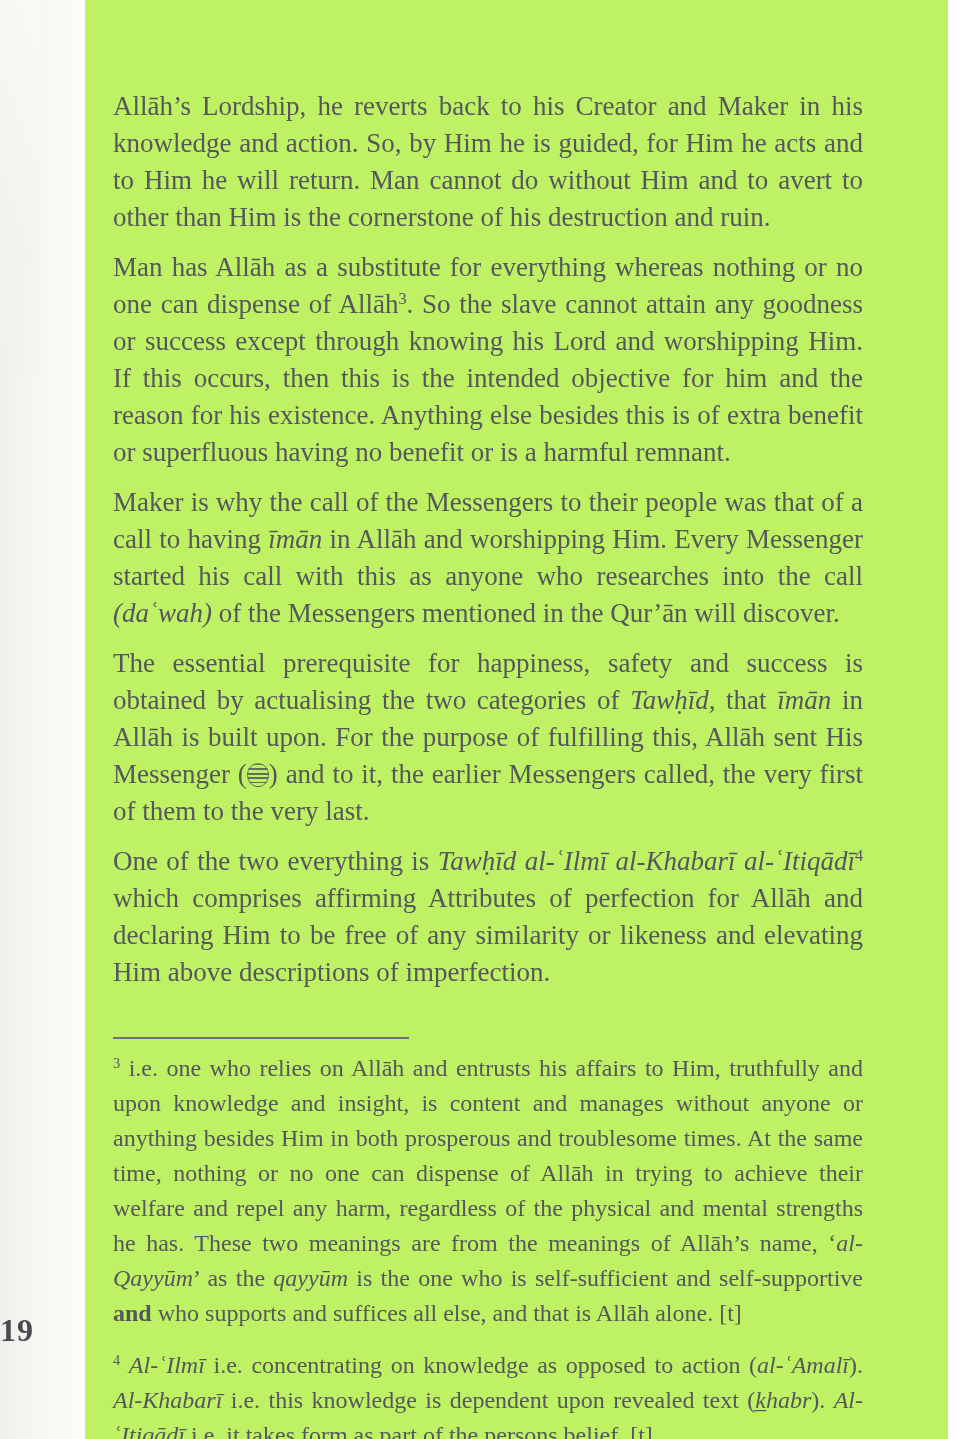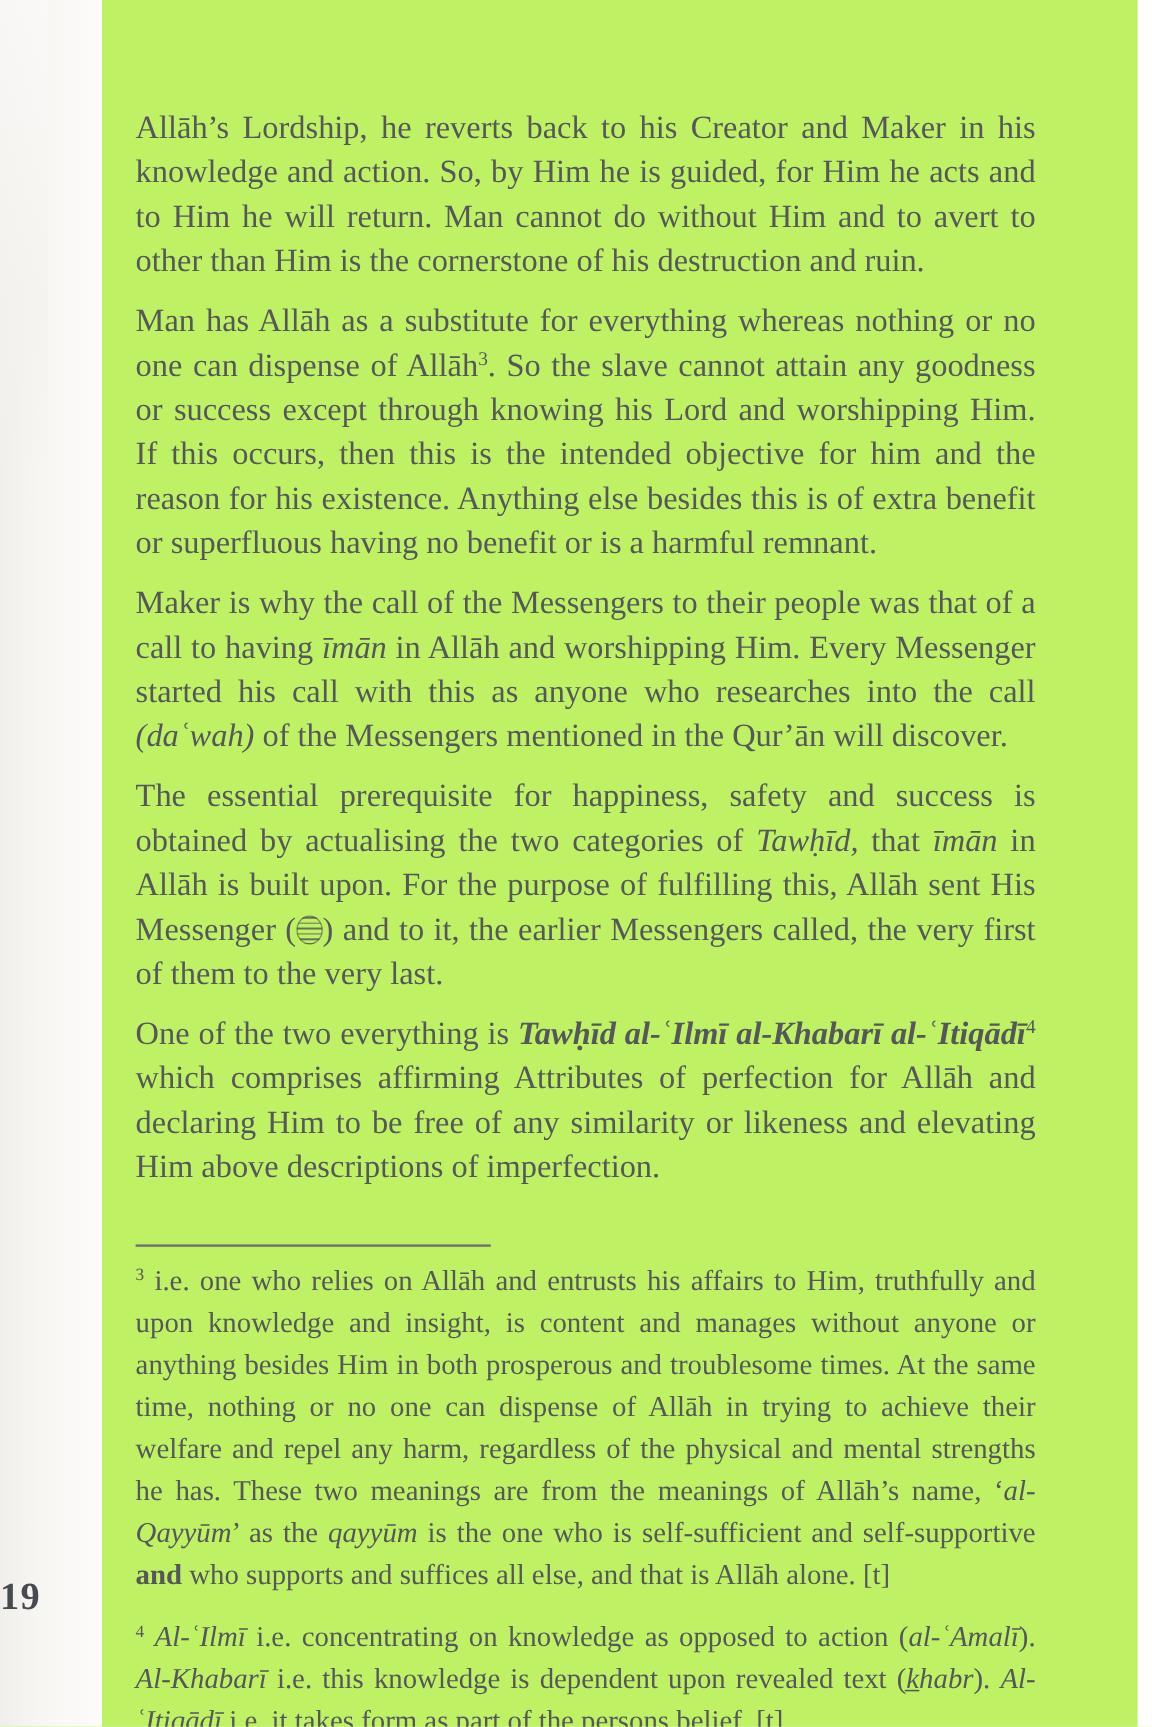--- a/index.html
+++ b/index.html
@@ -34,21 +34,21 @@
   .body-text{ top:88px; }
   .body-text p{
     margin:0 0 13px 0;
     font-size:27px;
     line-height:37px;
     text-align:justify;
     color:#55575b;
   }
   .r-i{ font-style:italic;margin-top:32px; }
   .r-b{ font-weight:bold; }
-  .r-bi{ font-style:italic; font-weight:bold;margin-top:20px; }
+  .r-bi{ font-style:italic; font-weight:normal;margin-top:20px; }
   sup.r-sup{
     font-size:0.60em;
     line-height:0;
     vertical-align:baseline;
     position:relative;
     top:-0.55em;
   }
   
   .r-saw{
     display:inline-block;

